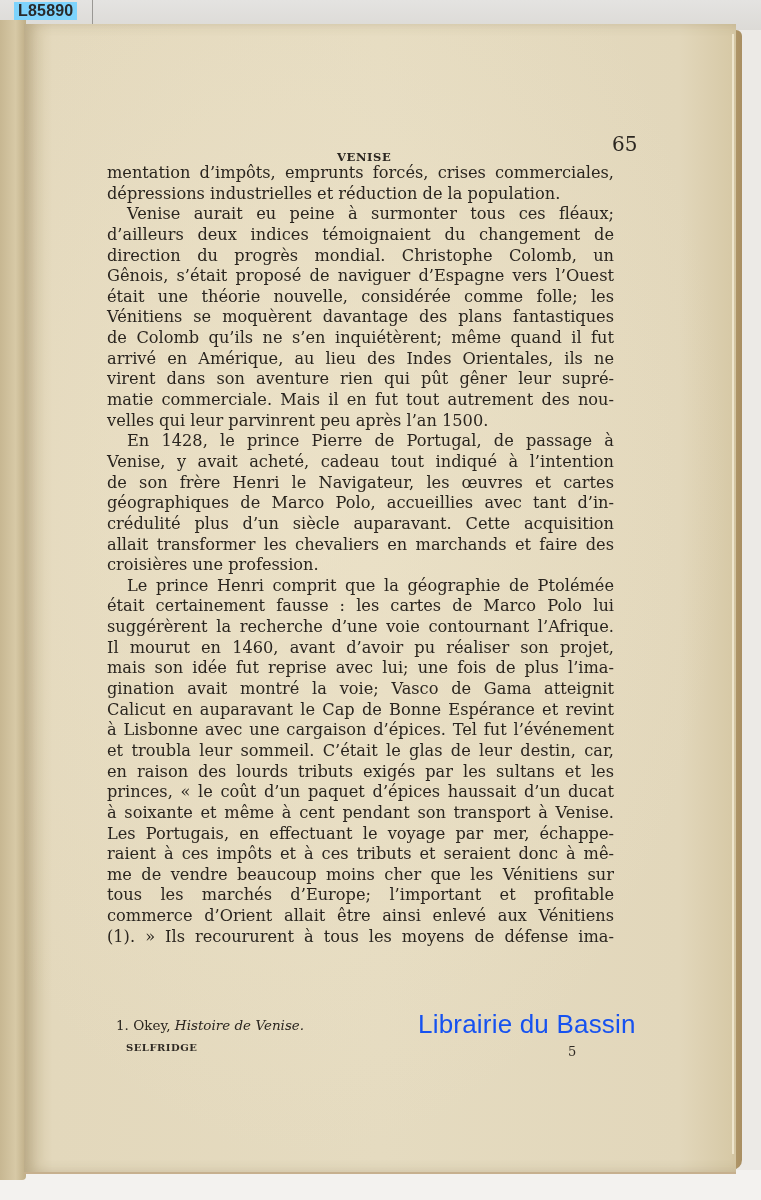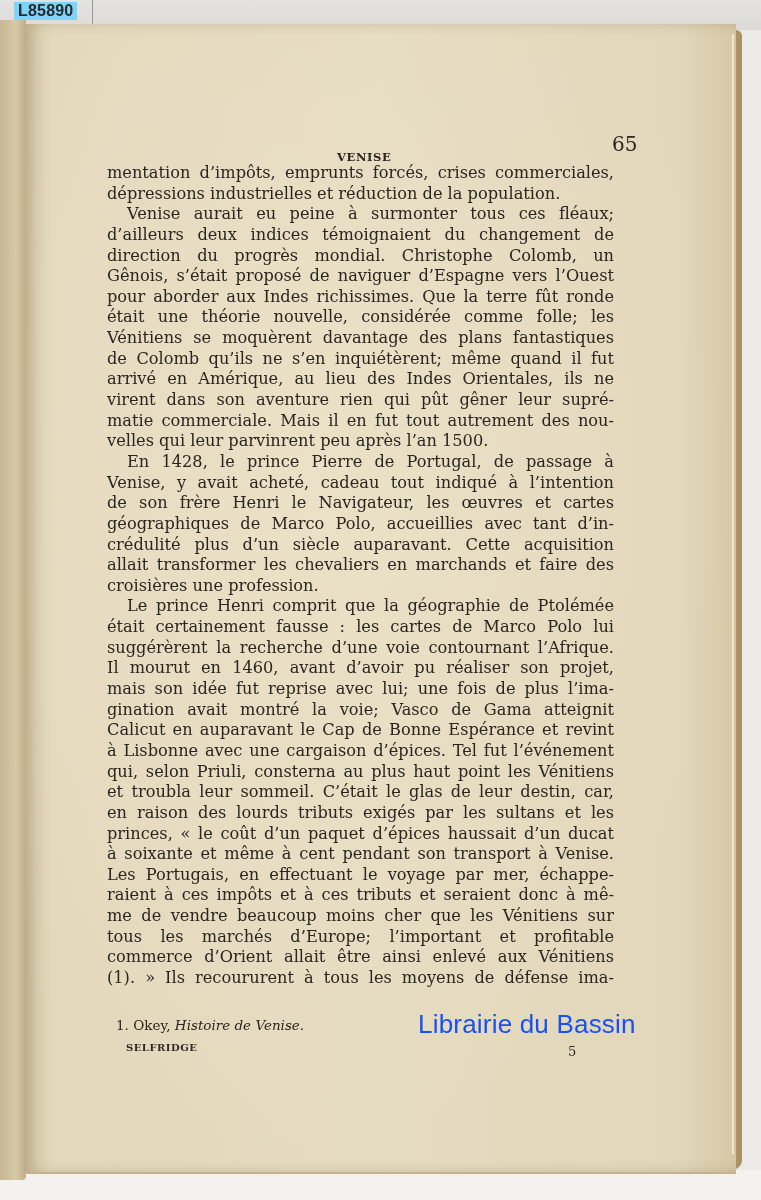--- a/index.html
+++ b/index.html
@@ -162,21 +162,20 @@
 <div class="running-head">VENISE</div>
 <div class="page-number">65</div>
 
 <div class="text-block" id="text-block">
     <span class="line">mentation d’impôts, emprunts forcés, crises commerciales,</span>
     <span class="line last">dépressions industrielles et réduction de la population.</span>
     <span class="line indent">Venise aurait eu peine à surmonter tous ces fléaux;</span>
     <span class="line">d’ailleurs deux indices témoignaient du changement de</span>
     <span class="line">direction du progrès mondial. Christophe Colomb, un</span>
     <span class="line">Gênois, s’était proposé de naviguer d’Espagne vers l’Ouest</span>
-    <span class="line">pour aborder aux Indes richissimes. Que la terre fût ronde</span>
     <span class="line">était une théorie nouvelle, considérée comme folle; les</span>
     <span class="line">Vénitiens se moquèrent davantage des plans fantastiques</span>
     <span class="line">de Colomb qu’ils ne s’en inquiétèrent; même quand il fut</span>
     <span class="line">arrivé en Amérique, au lieu des Indes Orientales, ils ne</span>
     <span class="line">virent dans son aventure rien qui pût gêner leur supré-</span>
     <span class="line">matie commerciale. Mais il en fut tout autrement des nou-</span>
     <span class="line last">velles qui leur parvinrent peu après l’an 1500.</span>
     <span class="line indent">En 1428, le prince Pierre de Portugal, de passage à</span>
     <span class="line">Venise, y avait acheté, cadeau tout indiqué à l’intention</span>
     <span class="line">de son frère Henri le Navigateur, les œuvres et cartes</span>
@@ -185,21 +184,20 @@
     <span class="line">allait transformer les chevaliers en marchands et faire des</span>
     <span class="line last">croisières une profession.</span>
     <span class="line indent">Le prince Henri comprit que la géographie de Ptolémée</span>
     <span class="line">était certainement fausse : les cartes de Marco Polo lui</span>
     <span class="line">suggérèrent la recherche d’une voie contournant l’Afrique.</span>
     <span class="line">Il mourut en 1460, avant d’avoir pu réaliser son projet,</span>
     <span class="line">mais son idée fut reprise avec lui; une fois de plus l’ima-</span>
     <span class="line">gination avait montré la voie; Vasco de Gama atteignit</span>
     <span class="line">Calicut en auparavant le Cap de Bonne Espérance et revint</span>
     <span class="line">à Lisbonne avec une cargaison d’épices. Tel fut l’événement</span>
-    <span class="line">qui, selon Priuli, consterna au plus haut point les Vénitiens</span>
     <span class="line">et troubla leur sommeil. C’était le glas de leur destin, car,</span>
     <span class="line">en raison des lourds tributs exigés par les sultans et les</span>
     <span class="line">princes, « le coût d’un paquet d’épices haussait d’un ducat</span>
     <span class="line">à soixante et même à cent pendant son transport à Venise.</span>
     <span class="line">Les Portugais, en effectuant le voyage par mer, échappe-</span>
     <span class="line">raient à ces impôts et à ces tributs et seraient donc à mê-</span>
     <span class="line">me de vendre beaucoup moins cher que les Vénitiens sur</span>
     <span class="line">tous les marchés d’Europe; l’important et profitable</span>
     <span class="line">commerce d’Orient allait être ainsi enlevé aux Vénitiens</span>
     <span class="line">(1). » Ils recoururent à tous les moyens de défense ima-</span>

